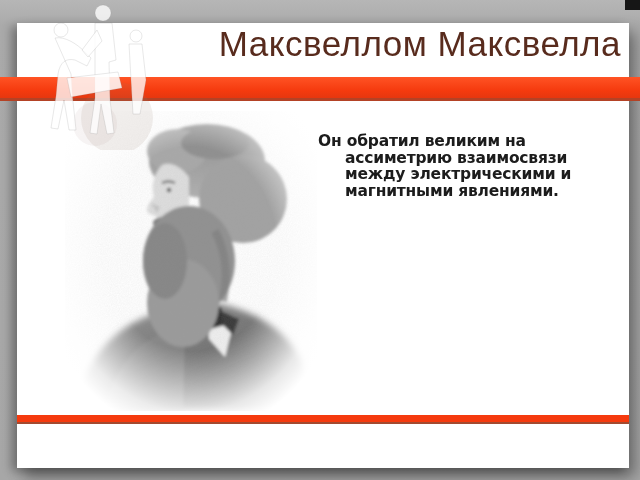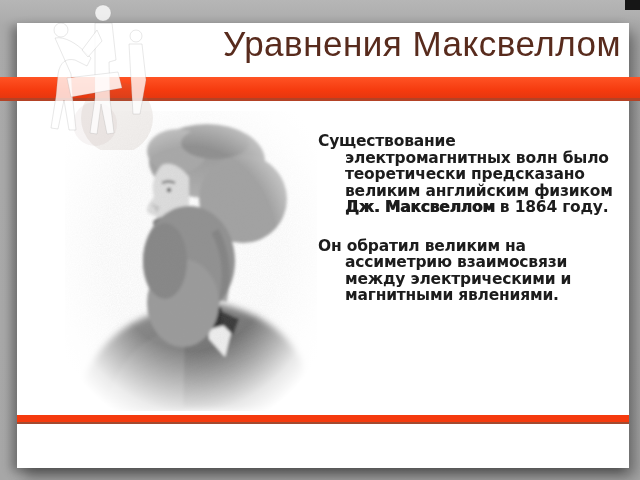--- a/index.html
+++ b/index.html
@@ -107,21 +107,20 @@
       <rect x="0" y="0" width="252" height="300" filter="url(#grain)" opacity="0.22"></rect>
 
       <rect x="0" y="0" width="252" height="300" fill="url(#fade)"></rect>
     </svg>
 
   </div>
 
   <div class="bar-bottom"></div>
 
   <div class="text-col">
-    <p class="p1"><span>Существование электромагнитных волн было теоретически предсказано великим английским физиком </span><span class="name-strong">Дж. Максвеллом</span><span> в 1864 году.</span></p>
     <p class="p3">Он обратил великим на ассиметрию взаимосвязи между электрическими и магнитными явлениями.</p>
   </div>
 
   <div class="bar-top"></div>
 
   <svg class="watermark" viewBox="0 0 140 150" aria-hidden="true">
     <circle cx="92" cy="118" r="36" fill="rgba(150,120,110,0.12)"></circle>
     <circle cx="70" cy="124" r="22" fill="rgba(150,120,110,0.08)"></circle>
     <g fill="rgba(255,255,255,0.78)" stroke="rgba(130,130,130,0.18)" stroke-width="1">
 
@@ -132,16 +131,16 @@
       <path d="M70,23 L87,23 L91,60 L84,62 L85,100 L89,133 L82,134 L76,104 L72,134 L65,133 L70,98 Z"></path>
       <path d="M72,30 L57,50 L63,57 L77,41 Z"></path>
 
       <circle cx="111" cy="36" r="6"></circle>
       <path d="M104,44 L117,44 L121,80 L115,114 L108,114 L106,80 Z"></path>
 
       <path d="M42,78 L93,72 L97,88 L46,97 Z" fill="rgba(255,255,255,0.85)"></path>
     </g>
   </svg>
 
-  <div class="slide-title">Уравнения Максвеллом</div>
+  <div class="slide-title">Максвеллом Максвелла</div>
 
   <div class="corner-dark"></div>
 </div>
 
 </body></html>

